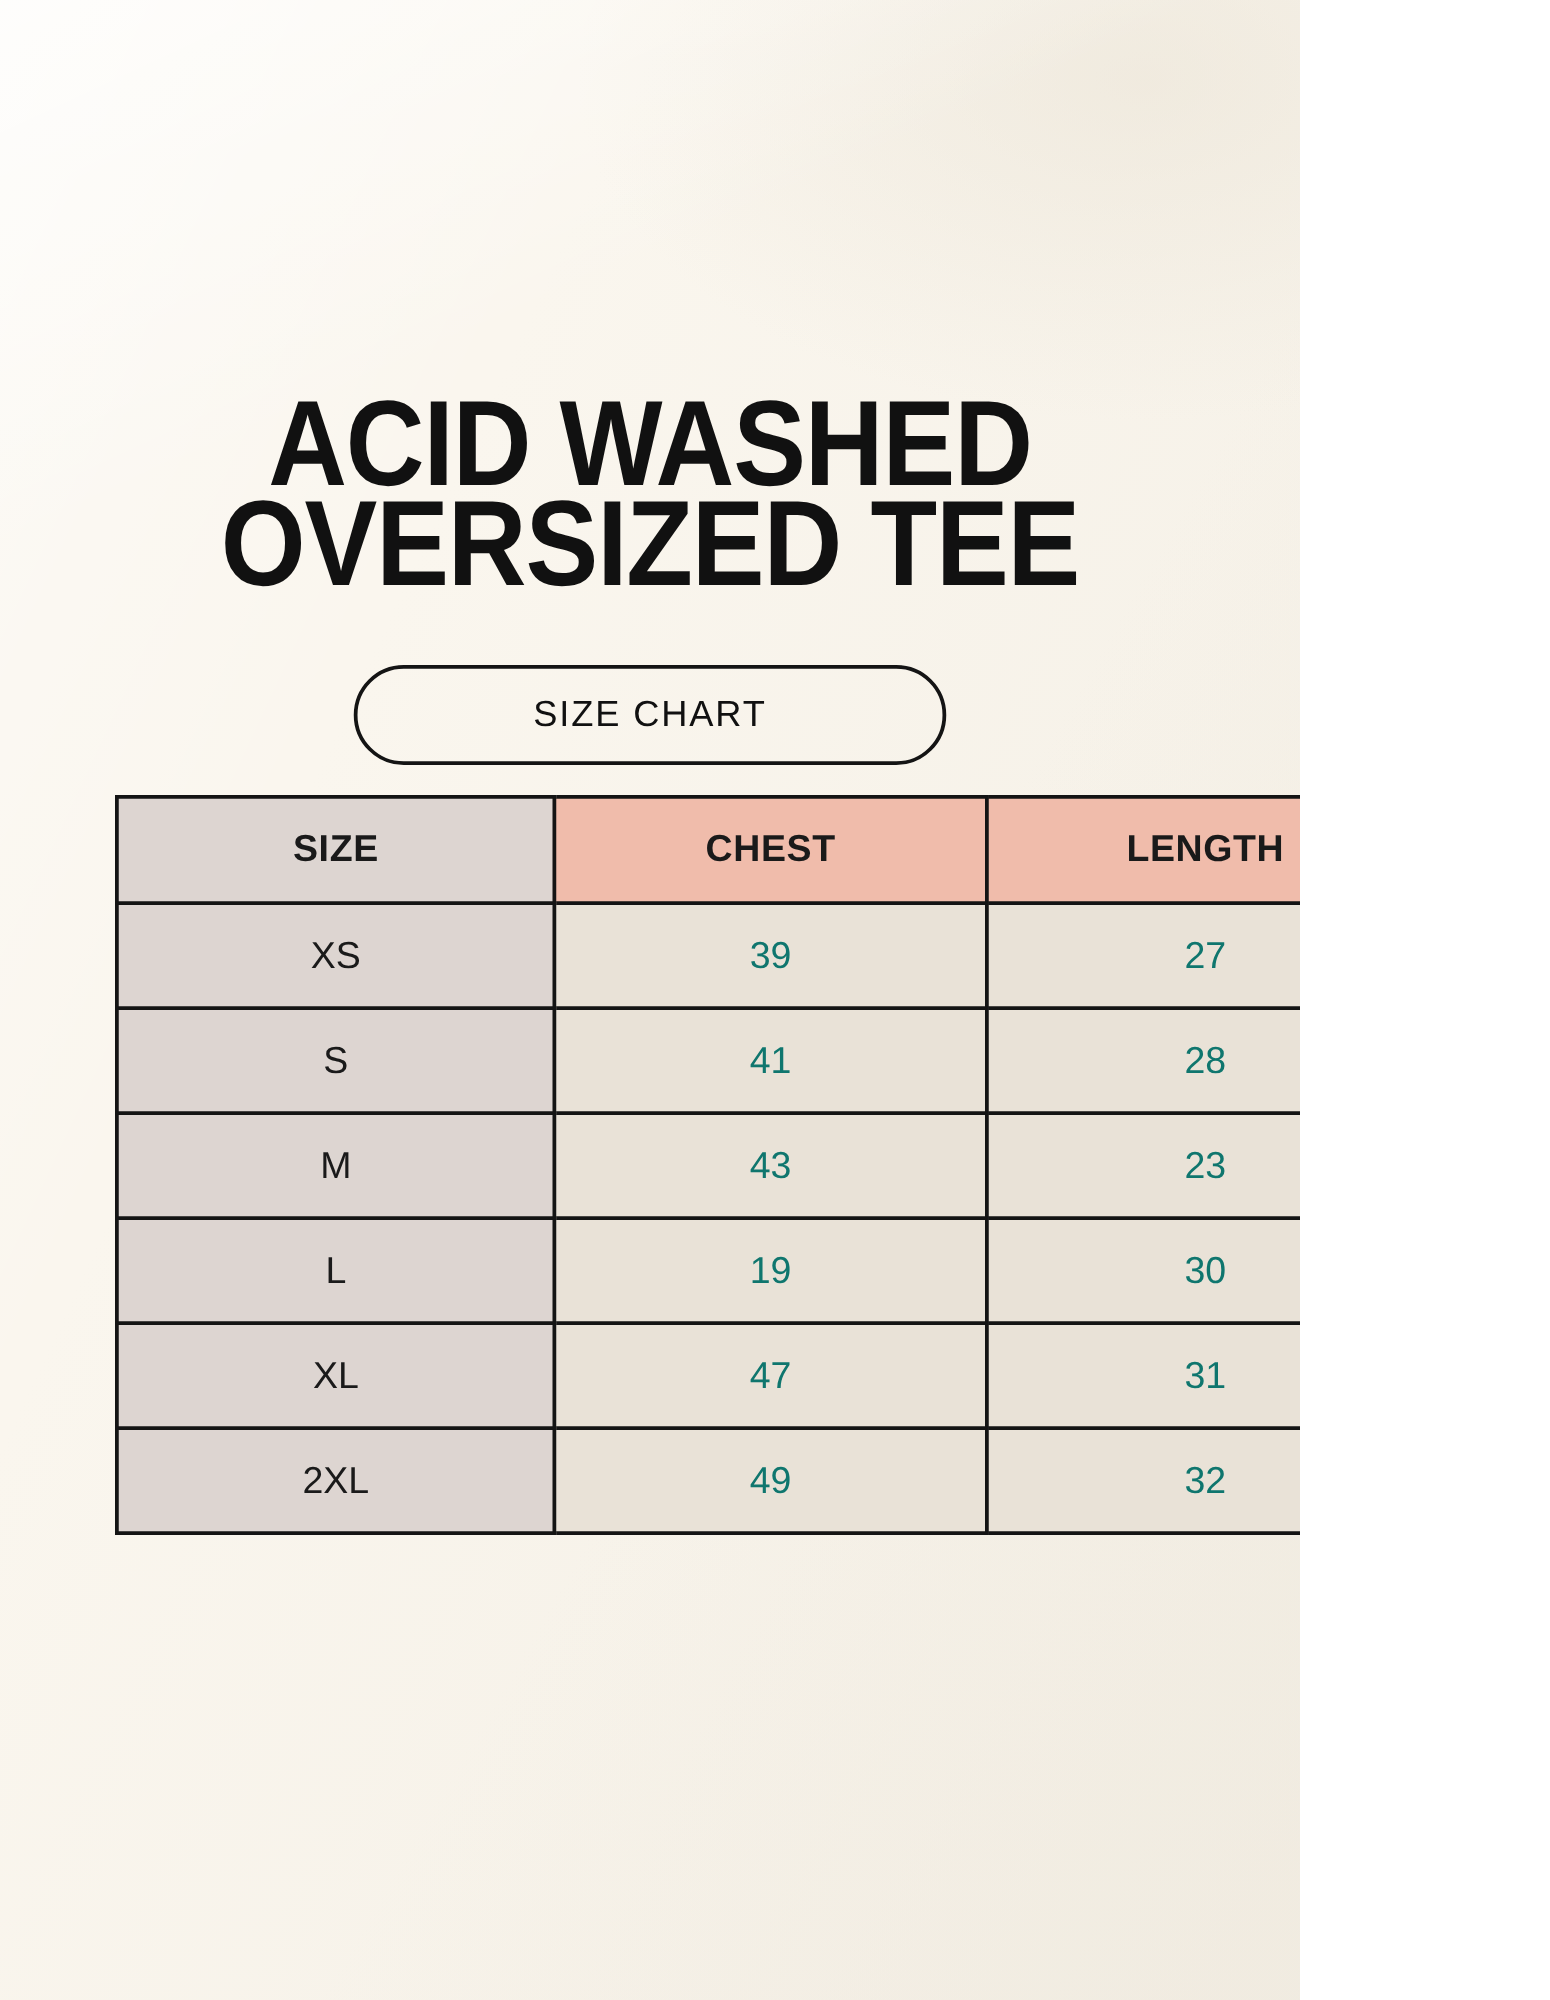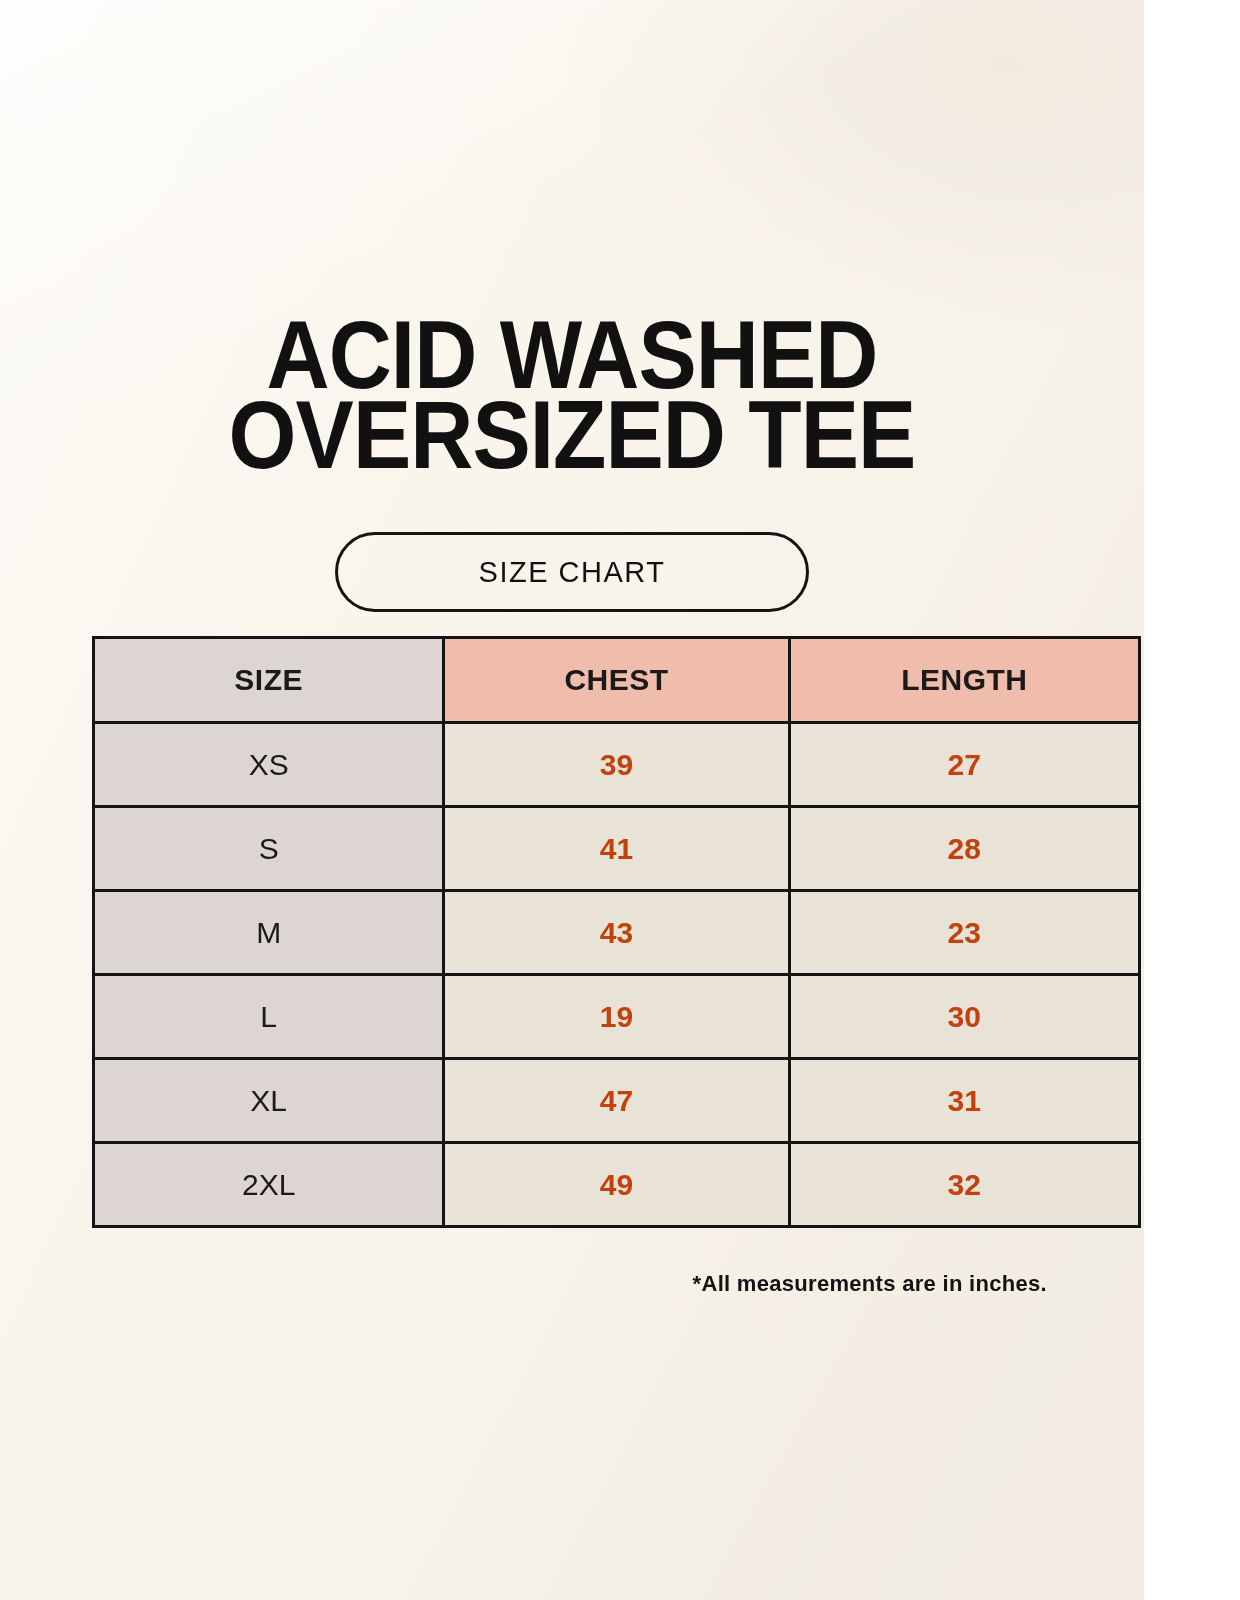--- a/index.html
+++ b/index.html
@@ -12,21 +12,21 @@
   }
   * { margin: 0; padding: 0; box-sizing: border-box; }
   html, body {
     width: 1240px;
     height: 1600px;
     font-family: "Liberation Sans", "DejaVu Sans", sans-serif;
     color: var(--text);
   }
   .page {
     position: relative;
-    width: 1144px;
+    width: 1040px;
     height: 1600px;
     background: var(--background);
     overflow: hidden;
   }
   .bg-texture {
     position: absolute;
     inset: 0;
     background:
       linear-gradient(155deg, rgba(255,255,255,0.65) 0%, rgba(255,255,255,0.0) 22%),
       radial-gradient(ellipse 700px 420px at 88% 4%, rgba(234,227,213,0.55), rgba(234,227,213,0) 65%),
@@ -91,22 +91,22 @@
   }
   .size-table thead th { height: 85px; font-weight: bold; letter-spacing: 0.5px; }
   .size-table thead th.col-size { background: var(--size-column); }
   .size-table thead th.col-accent { background: var(--header-accent); }
   .size-table tbody th {
     background: var(--size-column);
     font-weight: normal;
   }
   .size-table tbody td {
     background: var(--data-cell);
-    font-weight: bold;
-    color: #c2410c;
+    font-weight: normal;
+    color: #0f766e;
   }
   .footnote {
     position: absolute;
     top: 1271px;
     right: 97px;
     font-size: 22px;
     font-weight: 600;
     letter-spacing: 0.3px;
     color: #131313;
   }
@@ -166,14 +166,13 @@
         <td>31</td>
       </tr>
       <tr>
         <th>2XL</th>
         <td>49</td>
         <td>32</td>
       </tr>
     </tbody>
   </table>
 
-  <div class="footnote">*All measurements are in inches.</div>
 </div>
 
 </body></html>

